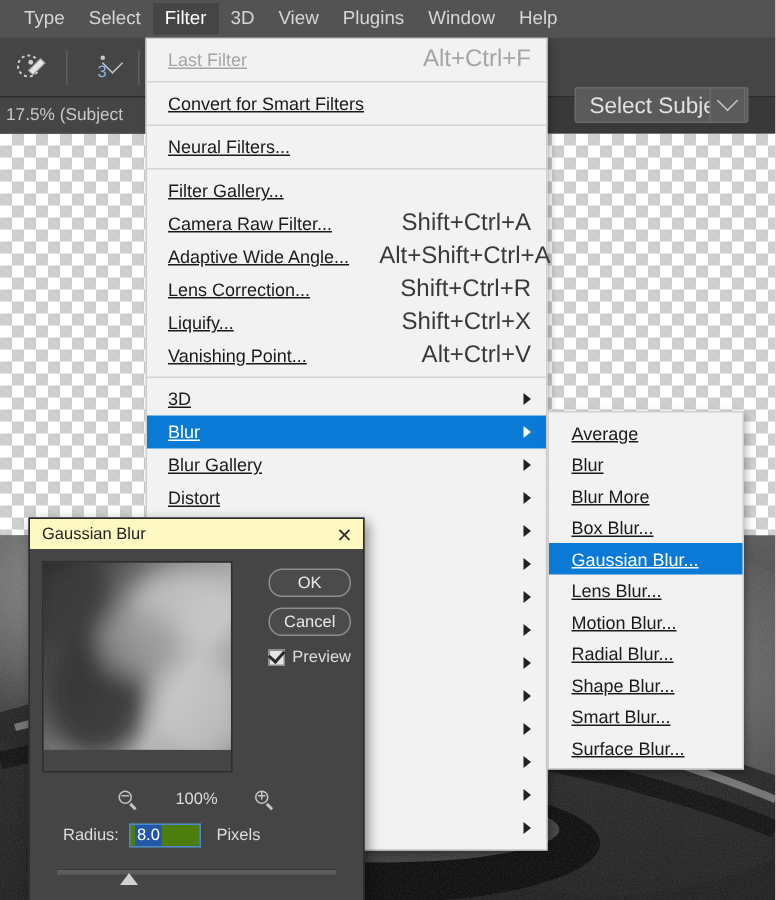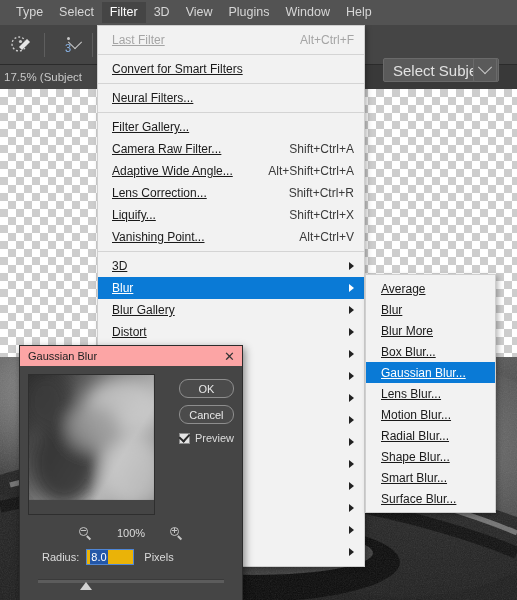--- a/index.html
+++ b/index.html
@@ -195,21 +195,21 @@
     padding: 0 10px 0 14px;
     color: #1a1a1a;
     box-sizing: border-box;
     white-space: nowrap;
   }
   .mi.disabled { color: #a5a5a5; }
   .mi.highlight { background: #0a7ad6; color: #ffffff; }
   .mi .label { flex: 1; text-decoration: underline; }
   .mi .accel {
     color: #3a3a3a;
-    font-size: 12px;
+    font-size: 16px;
     margin-left: 20px;
   }
   .mi.disabled .accel { color: #a5a5a5; }
   .mi .arrow {
     width: 0; height: 0;
     border-left: 5px solid #222;
     border-top: 4px solid transparent;
     border-bottom: 4px solid transparent;
     margin-left: 12px;
   }
@@ -241,21 +241,21 @@
     left: 19px; top: 345px;
     width: 224px;
     background: #454545;
     border: 1px solid #2c2c2c;
     box-shadow: 2px 3px 8px rgba(0,0,0,0.45);
     box-sizing: border-box;
     z-index: 50;
   }
   .dlg-title {
     height: 20px;
-    background: #fca5a5;
+    background: #fef9c3;
     display: flex;
     align-items: center;
     padding: 0 4px 0 8px;
     box-sizing: border-box;
   }
   .dlg-title-text {
     flex: 1;
     color: #222;
     font-size: 11px;
   }
@@ -386,21 +386,21 @@
     text-align: right;
   }
   .radius-label {
     color: #dcdcdc;
     font-size: 11px;
     margin-right: 7px;
   }
   .radius-input {
     width: 48px;
     height: 16px;
-    background: #eab308;
+    background: #4d7c0f;
     border: 1px solid #4f86d6;
     box-sizing: border-box;
     display: flex;
     align-items: center;
     padding-left: 3px;
   }
   .radius-value {
     background: #2357a8;
     color: #ffffff;
     font-size: 11px;

